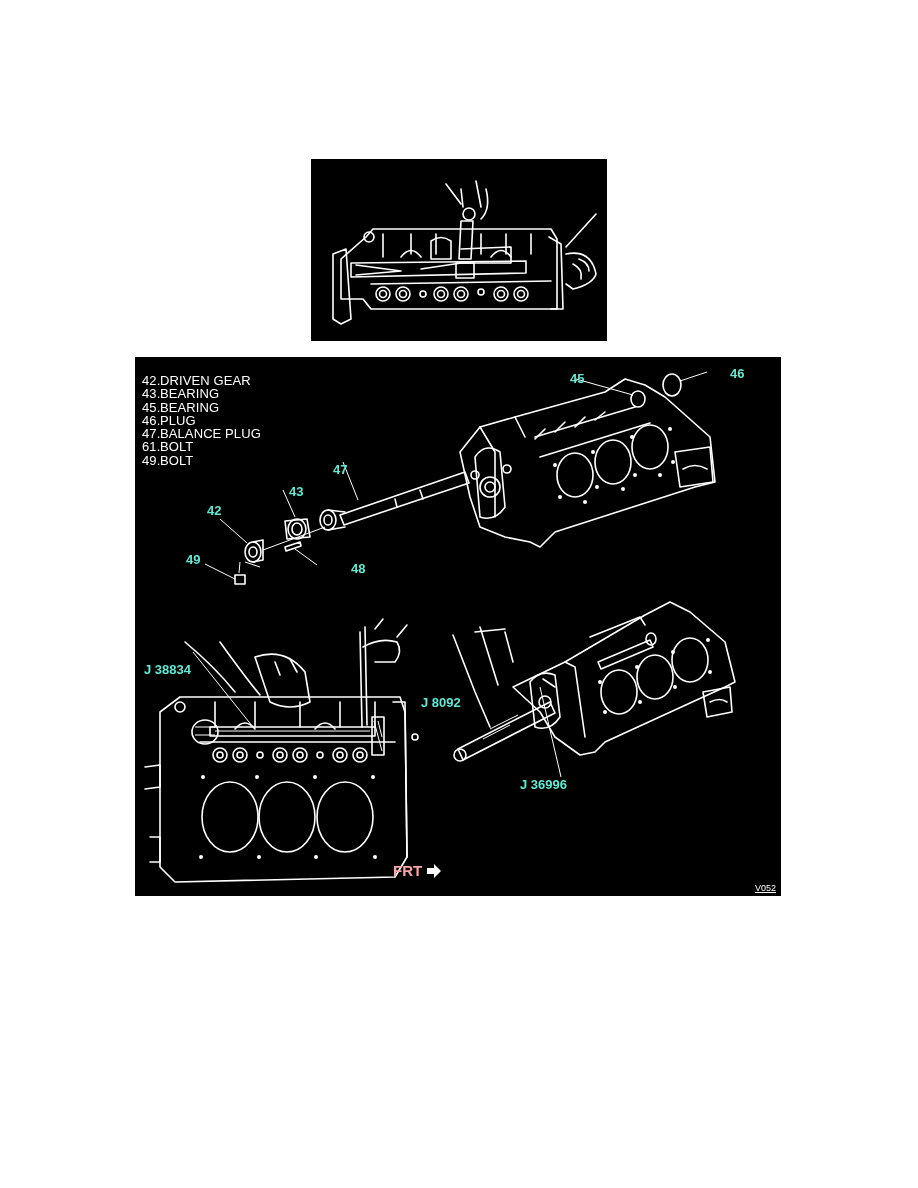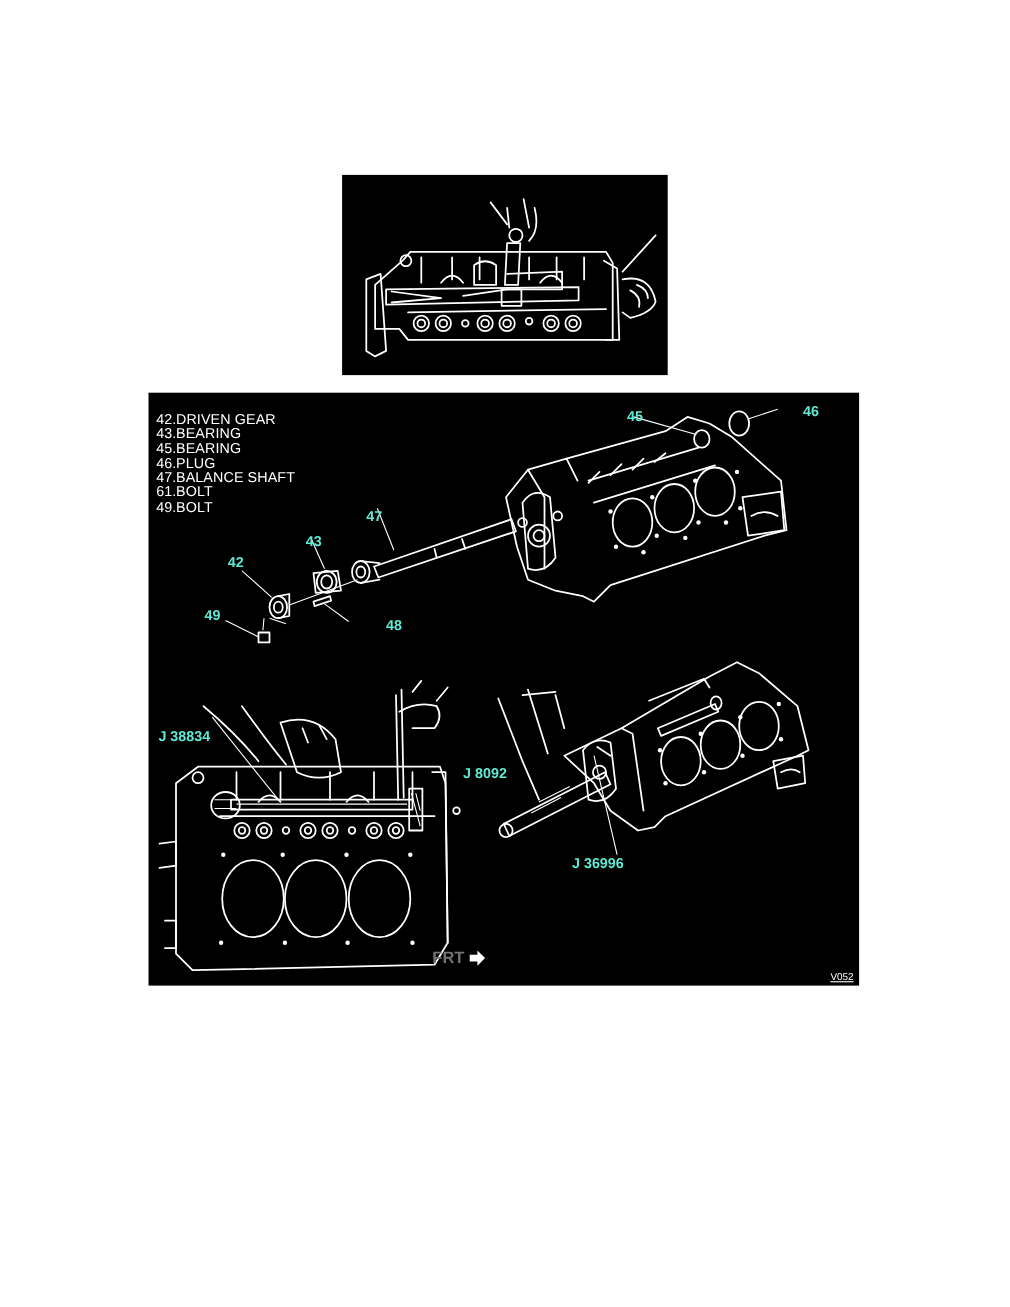--- a/index.html
+++ b/index.html
@@ -11,21 +11,21 @@
   svg { position: absolute; left: 0; top: 0; }
   .art { fill: none; stroke: #ffffff; stroke-width: 1.6; stroke-linejoin: round; stroke-linecap: round; }
   .art-thin { fill: none; stroke: #ffffff; stroke-width: 1; }
   .fillw { fill: #ffffff; stroke: none; }
   .legend { position: absolute; left: 7px; top: 17px; color: #ffffff;
             font-size: 13px; line-height: 13.3px; letter-spacing: 0.1px; }
   .legend-item { white-space: nowrap; }
   .legend-num { display: inline-block; width: 18px; }
   .callout { position: absolute; color: #5eead4; font-weight: bold; font-size: 13px; white-space: nowrap; }
   .figcode { position: absolute; color: #ffffff; font-size: 9px; right: 5px; bottom: 3px; text-decoration: underline; }
-  .frt { position: absolute; left: 258px; top: 505px; color: #737373; font-weight: bold; font-size: 15px; display: flex; align-items: center; gap: 4px; }
+  .frt { position: absolute; left: 258px; top: 505px; color: #fca5a5; font-weight: bold; font-size: 15px; display: flex; align-items: center; gap: 4px; }
 </style>
 </head>
 <body>
 
 <div class="panel" id="top-figure">
   <svg width="296" height="182" viewBox="0 0 296 182">
 
     <path class="art" d="M30 100 L55 78 L62 70 L240 70 L246 80 L246 150 L60 150 L52 140 L30 140 Z"></path>
     <path class="art" d="M22 95 L35 90 L40 160 L30 165 L22 160 Z"></path>
     <circle class="art" cx="58" cy="78" r="5"></circle>
@@ -68,21 +68,21 @@
   </svg>
 </div>
 
 <div class="panel" id="main-figure">
 
   <div class="legend">
     <div class="legend-item"><span class="legend-num">42.</span><span>DRIVEN GEAR</span></div>
     <div class="legend-item"><span class="legend-num">43.</span><span>BEARING</span></div>
     <div class="legend-item"><span class="legend-num">45.</span><span>BEARING</span></div>
     <div class="legend-item"><span class="legend-num">46.</span><span>PLUG</span></div>
-    <div class="legend-item"><span class="legend-num">47.</span><span>BALANCE SHAFT</span></div>
+    <div class="legend-item"><span class="legend-num">47.</span><span>BALANCE PLUG</span></div>
     <div class="legend-item"><span class="legend-num">61.</span><span>BOLT</span></div>
     <div class="legend-item"><span class="legend-num">49.</span><span>BOLT</span></div>
   </div>
 
   <svg width="646" height="539" viewBox="0 0 646 539">
 
     <g>
       <path class="art" d="M325 95 L345 70 L380 60 L470 35 L490 22 L510 28 L530 40 L575 80 L580 125 L560 130 L420 175 L405 190 L395 185 L370 180 L345 170 L335 140 Z"></path>
       <path class="art" d="M345 70 L360 95 L360 160 M380 60 L390 80"></path>
       <path class="art" d="M400 80 L500 50 M405 100 L515 66"></path>
@@ -237,21 +237,21 @@
       <path class="art" d="M318 278 L340 335 L355 370 M345 270 L363 328 M370 275 L378 305"></path>
       <path class="art" d="M340 275 L370 272"></path>
 
       <path class="art-thin" d="M405 330 L426 420"></path>
     </g>
   </svg>
 
   <span class="callout" style="left:435px; top:14px;">45</span>
   <span class="callout" style="left:576px; top:9px;margin-left:19px;">46</span>
   <span class="callout" style="left:198px; top:105px;">47</span>
-  <span class="callout" style="left:143px; top:127px;">43</span>
+  <span class="callout" style="left:154px; top:127px;">43</span>
   <span class="callout" style="left:72px; top:146px;">42</span>
   <span class="callout" style="left:51px; top:195px;">49</span>
   <span class="callout" style="left:183px; top:204px;margin-left:33px;">48</span>
 
   <span class="callout" style="left:9px; top:305px;text-align:center;">J 38834</span>
   <span class="callout" style="left:286px; top:338px;text-align:right;">J 8092</span>
   <span class="callout" style="left:385px; top:420px;">J 36996</span>
 
   <div class="frt">
     <span>FRT</span>

